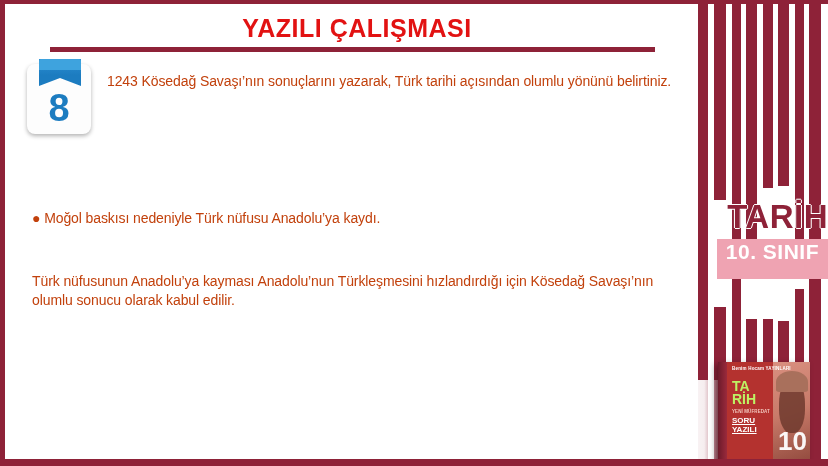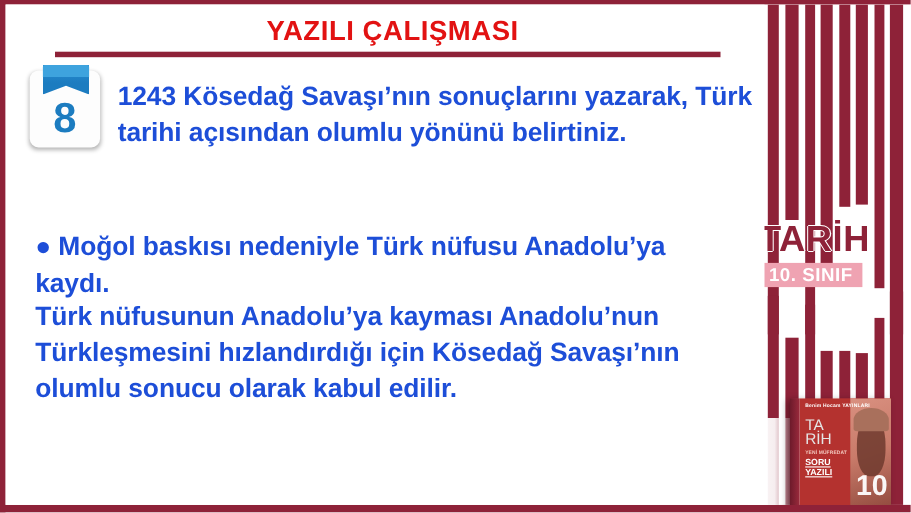--- a/index.html
+++ b/index.html
@@ -94,23 +94,23 @@
     text-align: center;
     color: #1C7CC0;
     font-size: 38px;
     font-weight: bold;
     line-height: 1;
   }
 
   
   .body-text {
     position: absolute;
-    color: #1d4ed8;
-    font-weight: bold;
-    font-size: 24px;
+    color: #c2410c;
+    font-weight: normal;
+    font-size: 14px;
     line-height: 1.37;
     letter-spacing: -0.1px;
   }
   #q-text   { left: 102px; top: 68px;  width: 580px; }
   #bullet-1 { left: 27px;  top: 205px; width: 640px; }
   #para-1   { left: 27px;  top: 268px; width: 640px; }
 
   
   #sidebar {
     position: absolute;
@@ -126,37 +126,37 @@
     top: 0;
   }
 
   
   #brand {
     position: absolute;
     left: 0;
     right: 0;
     top: 196px;
     z-index: 3;
-    text-align: left;
+    text-align: right;
   }
   #brand-title {
     color: #8E2238;
     font-size: 33px;
     font-weight: bold;
     letter-spacing: 0.5px;
     line-height: 1;
     text-shadow: 0 1px 0 #ffffff, 0 -1px 0 #ffffff, 1px 0 0 #ffffff, -1px 0 0 #ffffff;
   }
   #brand-sub {
     display: inline-block;
     margin-top: 6px;
-    padding: 2px 9px 2px 9px;
+    padding: 2px 9px 16px 9px;
     background: #EFA3B2;
     color: #ffffff;
-    font-size: 17px;
+    font-size: 21px;
     font-weight: bold;
     letter-spacing: 0.5px;
     line-height: 1.05;
   }
 
   
   #book {
     position: absolute;
     left: 28px;
     top: 358px;
@@ -212,23 +212,23 @@
     color: #ffffff;
     font-size: 4.5px;
     font-weight: bold;
     line-height: 1.35;
     letter-spacing: .2px;
   }
   #book .front .bk-title {
     position: absolute;
     left: 5px;
     top: 18px;
-    color: #e5e5e5;
+    color: #bef264;
     font-size: 14px;
-    font-weight: normal;
+    font-weight: bold;
     line-height: .95;
   }
   #book .front .bk-sub {
     position: absolute;
     left: 5px;
     top: 47px;
     color: #F3C9BF;
     font-size: 4.5px;
     font-weight: bold;
     letter-spacing: .1px;

